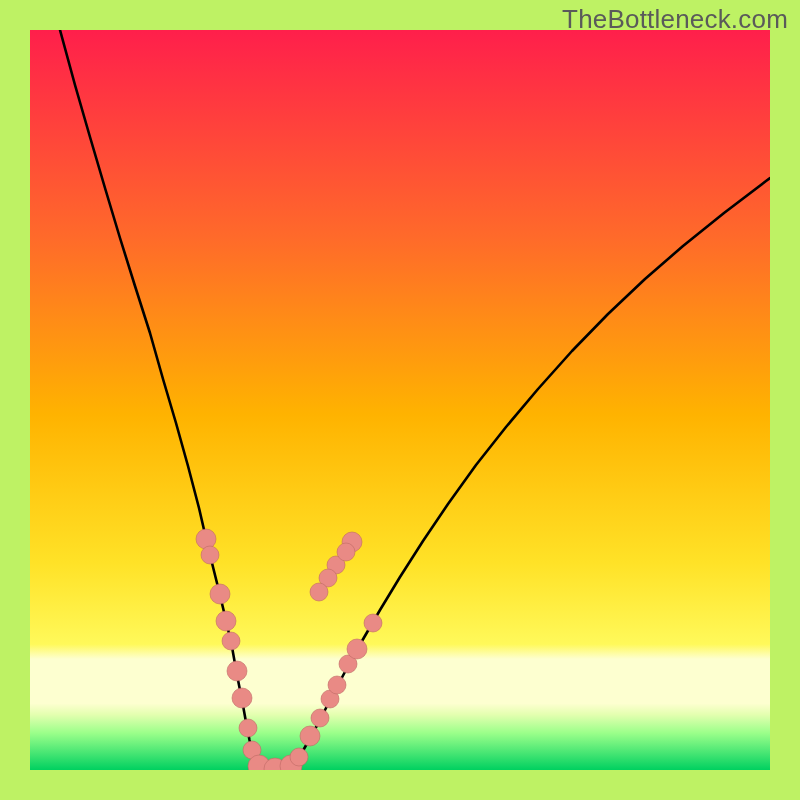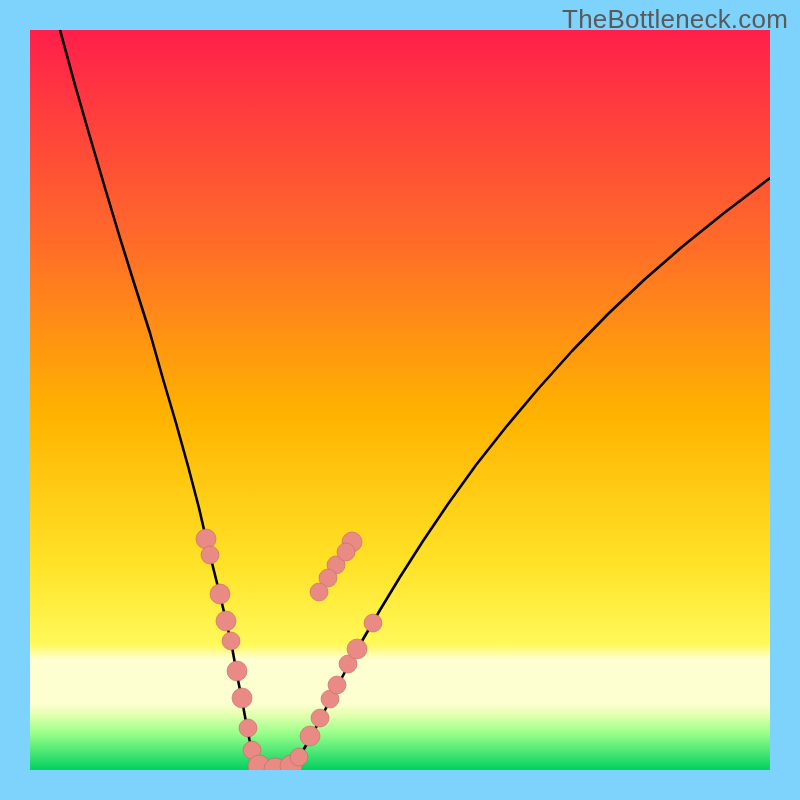--- a/index.html
+++ b/index.html
@@ -9,21 +9,21 @@
     height: 800px;
     background: #000;
     overflow: hidden;
   }
   .frame {
     position: absolute;
     left: 0;
     top: 0;
     width: 800px;
     height: 800px;
-    background: #7dd3fc;
+    background: #bef264;
   }
   .plot {
     position: absolute;
     left: 30px;
     top: 30px;
     width: 740px;
     height: 740px;
     overflow: hidden;
   }
   .watermark {

